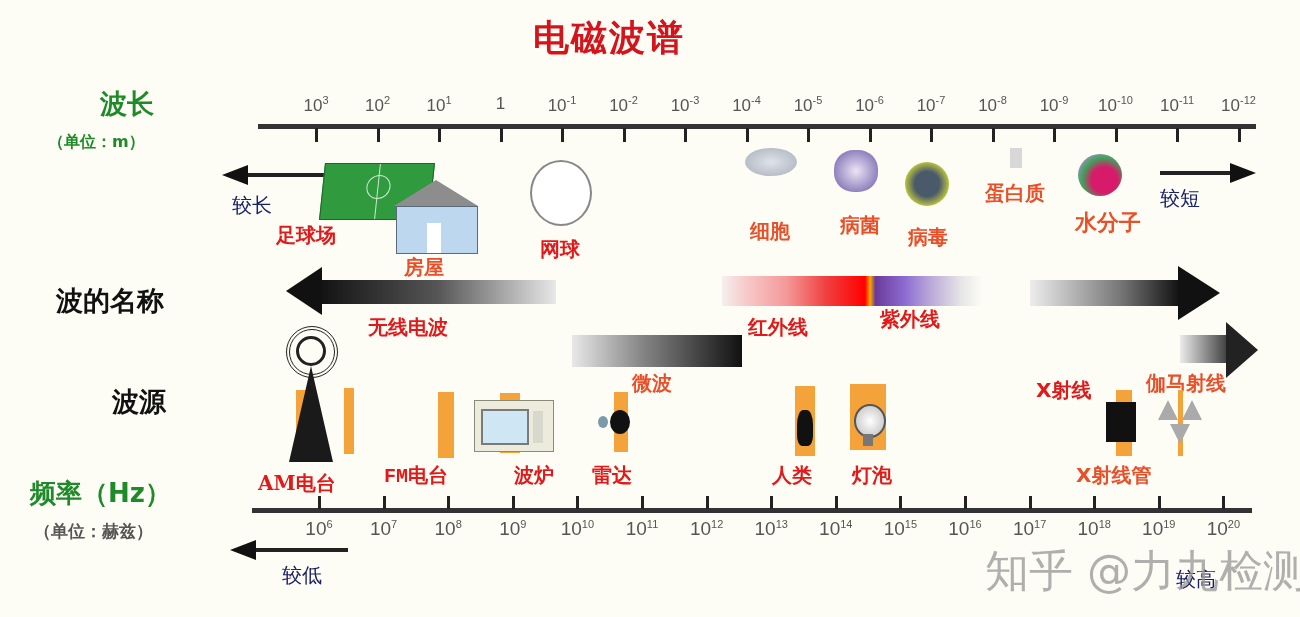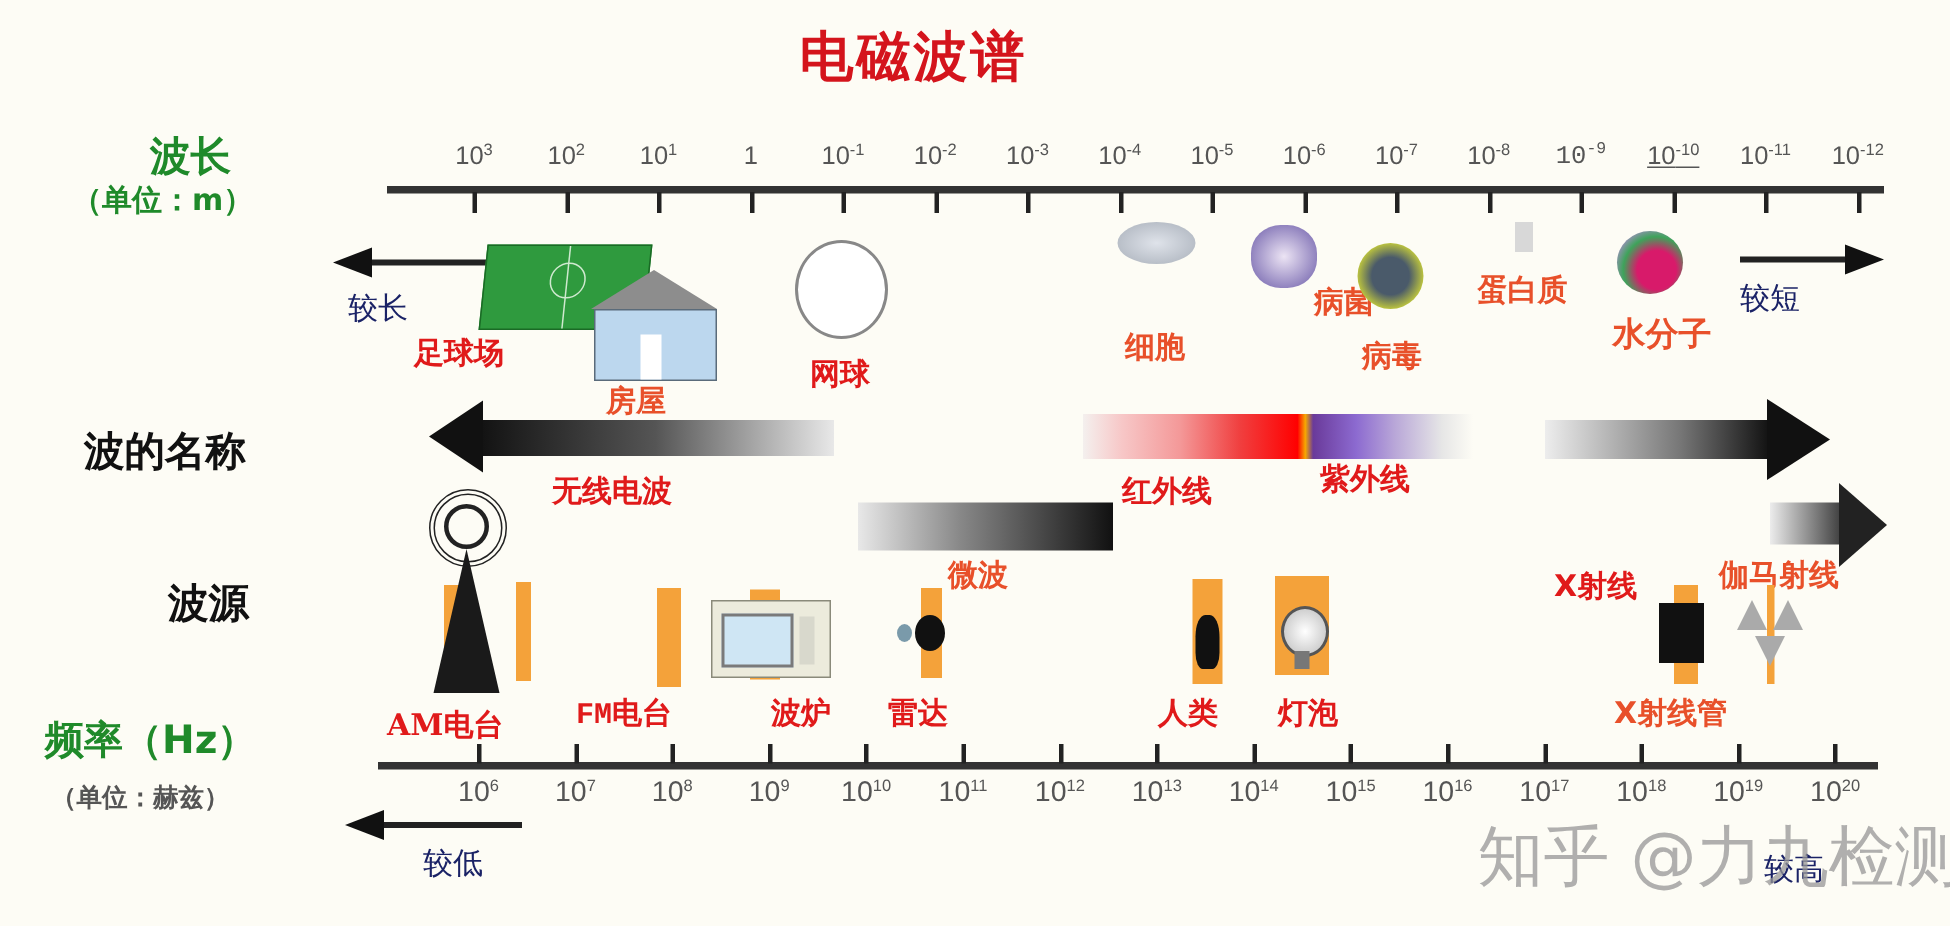--- a/index.html
+++ b/index.html
@@ -20,21 +20,21 @@
   .arrow-head-right{position:absolute;width:0;height:0;border-top:10px solid transparent;border-bottom:10px solid transparent;border-left:26px solid #111;}
   .orange-bar{position:absolute;background:#f4a23a;}
   .watermark{color:rgba(150,150,150,0.75);font-size:44px;white-space:nowrap;}
 </style>
 </head>
 <body>
 
 <div class="abs title">电磁波谱</div>
 
 <div class="abs green" style="left:100px;top:86px;font-size:27px;">波长</div>
-<div class="abs green" style="left:48px;top:120px;font-size:20px;">（单位：m）</div>
+<div class="abs green" style="left:48px;top:132px;font-size:16px;">（单位：m）</div>
 
 <div class="abs axis-line" style="left:258px;top:124px;width:998px;"></div>
 <div id="wl-ticks">
     <div class="tick" style="left: 315px; top: 128px; height: 14px;"></div>
     <div class="tick-label" style="left: 316px; top: 94px;">10<sup>3</sup></div>
     <div class="tick" style="left: 376.5px; top: 128px; height: 14px;"></div>
     <div class="tick-label" style="left: 377.5px; top: 94px;">10<sup>2</sup></div>
     <div class="tick" style="left: 438px; top: 128px; height: 14px;"></div>
     <div class="tick-label" style="left: 439px; top: 94px;">10<sup>1</sup></div>
     <div class="tick" style="left: 499.5px; top: 128px; height: 14px;"></div>
@@ -49,23 +49,23 @@
     <div class="tick-label" style="left: 746.5px; top: 94px;">10<sup>-4</sup></div>
     <div class="tick" style="left: 807px; top: 128px; height: 14px;"></div>
     <div class="tick-label" style="left: 808px; top: 94px;">10<sup>-5</sup></div>
     <div class="tick" style="left: 868.5px; top: 128px; height: 14px;"></div>
     <div class="tick-label" style="left: 869.5px; top: 94px;">10<sup>-6</sup></div>
     <div class="tick" style="left: 930px; top: 128px; height: 14px;"></div>
     <div class="tick-label" style="left: 931px; top: 94px;">10<sup>-7</sup></div>
     <div class="tick" style="left: 991.5px; top: 128px; height: 14px;"></div>
     <div class="tick-label" style="left: 992.5px; top: 94px;">10<sup>-8</sup></div>
     <div class="tick" style="left: 1053px; top: 128px; height: 14px;"></div>
-    <div class="tick-label" style="left: 1054px; top: 94px; font-family: Liberation Mono, monospace;">10<sup>-9</sup></div>
+    <div class="tick-label" style="left: 1054px; top: 94px;">10<sup>-9</sup></div>
     <div class="tick" style="left: 1114.5px; top: 128px; height: 14px;"></div>
-    <div class="tick-label" style="left: 1115.5px; top: 94px; text-decoration: underline;">10<sup>-10</sup></div>
+    <div class="tick-label" style="left: 1115.5px; top: 94px;">10<sup>-10</sup></div>
     <div class="tick" style="left: 1176px; top: 128px; height: 14px;"></div>
     <div class="tick-label" style="left: 1177px; top: 94px;">10<sup>-11</sup></div>
     <div class="tick" style="left: 1237.5px; top: 128px; height: 14px;"></div>
     <div class="tick-label" style="left: 1238.5px; top: 94px;">10<sup>-12</sup></div>
   </div>
 
 <div class="thin-arrow-line" style="left:240px;top:173px;width:100px;"></div>
 <div class="arrow-head-left" style="left:222px;top:165px;"></div>
 <div class="abs navy-lbl" style="left:232px;top:192px;">较长</div>
 
@@ -86,21 +86,21 @@
 <div class="abs red-lbl" style="left:276px;top:222px;">足球场</div>
 <div class="abs orange-lbl" style="left:404px;top:254px;">房屋</div>
 
 <div class="abs" style="left:530px;top:160px;width:58px;height:62px;border:2px solid #888;border-radius:50%;background:#fff;"></div>
 <div class="abs red-lbl" style="left:540px;top:236px;">网球</div>
 
 <div class="abs" style="left:745px;top:148px;width:52px;height:28px;background:radial-gradient(#dfe3ea,#a8afb9);border-radius:50%;"></div>
 <div class="abs orange-lbl" style="left:750px;top:196px;margin-top:22px;">细胞</div>
 
 <div class="abs" style="left:834px;top:150px;width:44px;height:42px;background:radial-gradient(#ece4f4,#6a5aa8);border-radius:45%;"></div>
-<div class="abs orange-lbl" style="left:840px;top:188px;margin-left:36px;">病菌</div>
+<div class="abs orange-lbl" style="left:840px;top:212px;">病菌</div>
 
 <div class="abs" style="left:905px;top:162px;width:44px;height:44px;background:radial-gradient(#4a5a6a 40%,#b8c040 70%);border-radius:50%;"></div>
 <div class="abs orange-lbl" style="left:908px;top:224px;">病毒</div>
 
 <div class="abs" style="left:1010px;top:148px;width:12px;height:20px;background:#d8d8d8;"></div>
 <div class="abs orange-lbl" style="left:985px;top:180px;">蛋白质</div>
 
 <div class="abs" style="left:1078px;top:154px;width:44px;height:42px;background:radial-gradient(circle at 60% 62%,#d81a6a 35%,#3ea35a 60%,#a090c0 80%);border-radius:50%;"></div>
 <div class="abs orange-lbl" style="left:1075px;top:208px;font-size:22px;">水分子</div>
 

